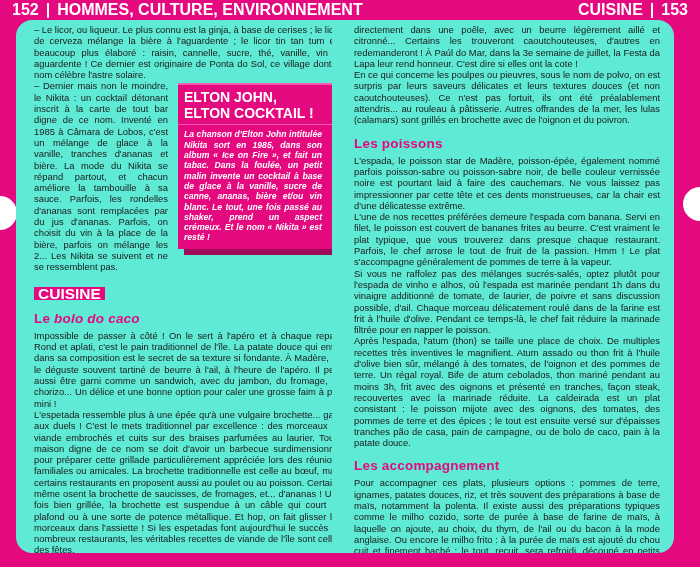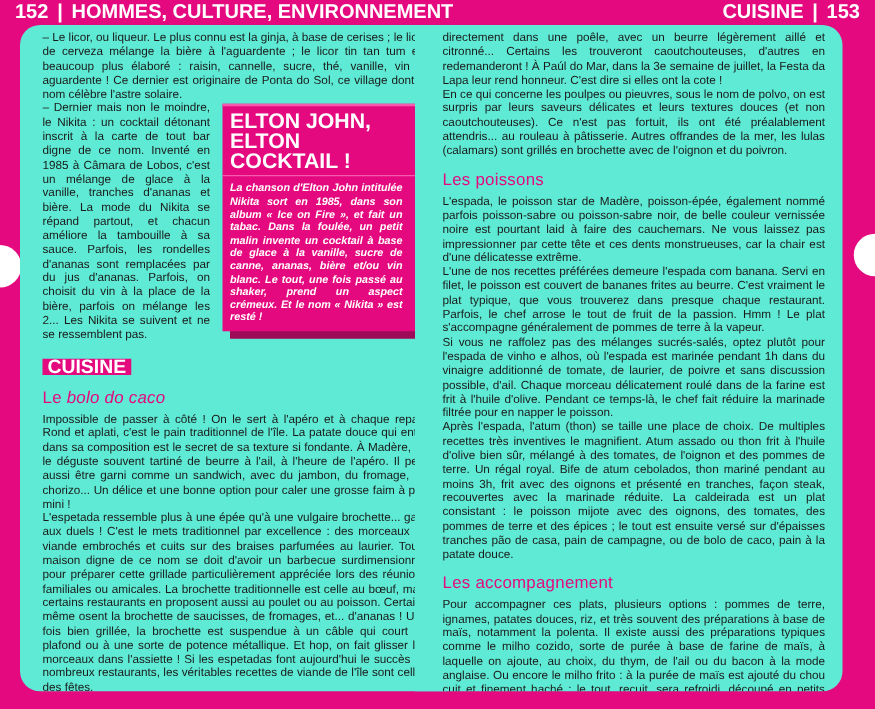--- a/index.html
+++ b/index.html
@@ -19,29 +19,29 @@
   .tab.left { left: -17px; top: 196px; }
   .tab.right { right: -17px; top: 187px; }
 
   .content { position: absolute; font-size: 9.4px; line-height: 11.3px; text-align: justify; hyphens: auto; }
   .left .content { left: 18px; right: 16px; top: 4px; }
   .right .content { left: 22px; right: 14px; top: 4px; }
 
   p { margin: 0; }
   i { font-style: italic; }
 
-  h2 { color: #e5097f; font-size: 13.5px; line-height: 16px; font-weight: normal; margin: 10px 0 3px 0; letter-spacing: 0.2px; }
+  h2 { color: #e5097f; font-size: 13.5px; line-height: 16px; font-weight: bold; margin: 10px 0 3px 0; letter-spacing: 0.2px; }
   h2 i { font-style: italic; }
   .section-title { display: inline-block; background: #e5097f; color: #fff; font-size: 15.5px; font-weight: bold; padding: 1px 4px; margin-top: 0; }
 
   .float-wrap { overflow: hidden; }
   .box { float: right; width: 162px; margin: 3px 2px 8px 10px; position: relative; }
   .box-shadow { position: absolute; left: 6px; top: 6px; right: -6px; bottom: -6px; background: #9d0b58; }
   .box-inner { position: relative; background: #e5097f; color: #fff; }
-  .box-title { font-size: 17px; font-weight: bold; line-height: 16px; padding: 4px 16px 3px 6px; border-top: 2px solid #f55aae; border-bottom: 1px solid #f55aae; }
+  .box-title { font-size: 14px; font-weight: bold; line-height: 16px; padding: 4px 16px 3px 6px; border-top: 2px solid #f55aae; border-bottom: 1px solid #f55aae; }
   .box-text { font-size: 8.6px; line-height: 10.3px; font-style: italic; font-weight: bold; padding: 4px 18px 6px 6px; color: #fff; text-align: justify; }
 </style>
 </head>
 <body>
 
 <div class="header left">
   <span>152</span><span class="sep">|</span><span>HOMMES, CULTURE, ENVIRONNEMENT</span>
 </div>
 <div class="header right">
   <span>CUISINE</span><span class="sep">|</span><span>153</span>

